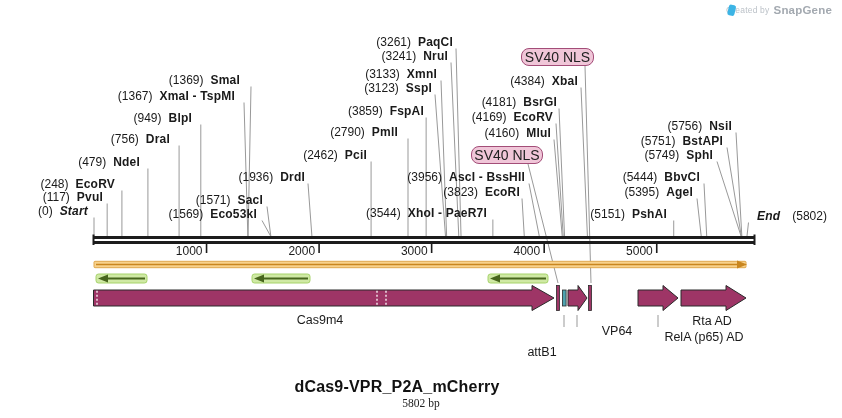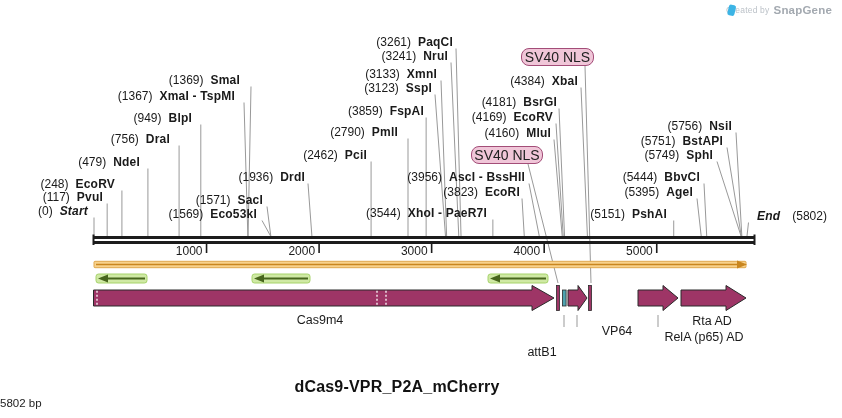--- a/index.html
+++ b/index.html
@@ -12,22 +12,22 @@
   .enz{position:absolute;white-space:nowrap;font-size:12px;color:#1a1a1a;line-height:15px;}
   .enz .nm{font-weight:bold;margin-left:7px;letter-spacing:.2px;}
   .enz .pos2{margin-left:12px;font-weight:normal;font-style:normal;}
   .enz.ital .nm{font-style:italic;}
   .nls-box{position:absolute;background:#f0c6d8;border:1.5px solid #a34d78;border-radius:8px;
            font-size:14px;color:#222;display:flex;align-items:center;justify-content:center;
            box-sizing:border-box;white-space:nowrap;}
   .flabel{position:absolute;transform:translate(-50%,-50%);font-size:12.5px;color:#1a1a1a;white-space:nowrap;}
   .title-name{position:absolute;left:0;width:794px;text-align:center;top:378px;
               font-size:16px;font-weight:bold;color:#111;letter-spacing:.2px;}
-  .title-bp{position:absolute;left:0;width:842px;top:397px;
-            font-size:11.5px;color:#222;}
+  .title-bp{position:absolute;left:0;width:842px;text-align:center;top:397px;
+            font-size:11.5px;color:#222;font-family:Liberation Serif, serif;}
 </style>
 </head>
 <body>
 
 <div class="canvas">
 
   <svg id="map" width="842" height="418" viewBox="0 0 842 418">
     <g id="g-connectors">
         <line x1="94" y1="217.5" x2="94" y2="236" stroke="#999999" stroke-width="1"></line>
         <line x1="107.16804550155119" y1="203.5" x2="107.16804550155119" y2="236" stroke="#999999" stroke-width="1"></line>

